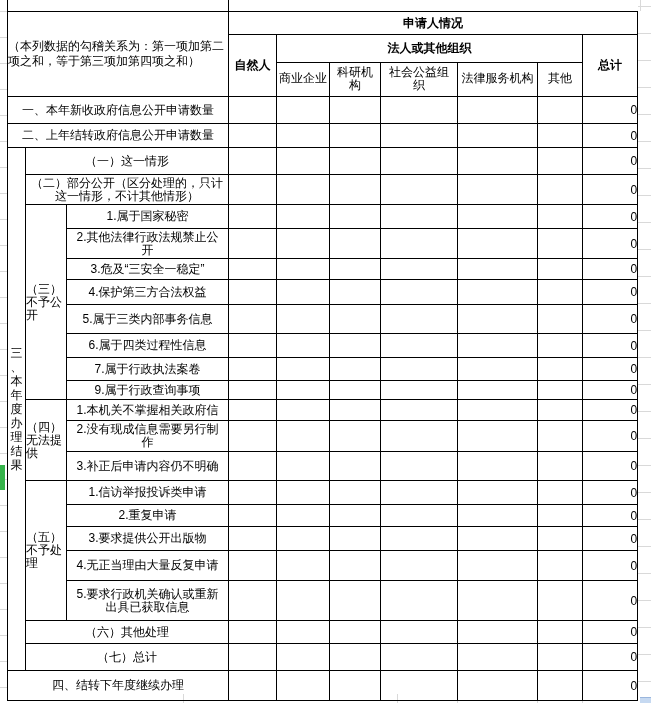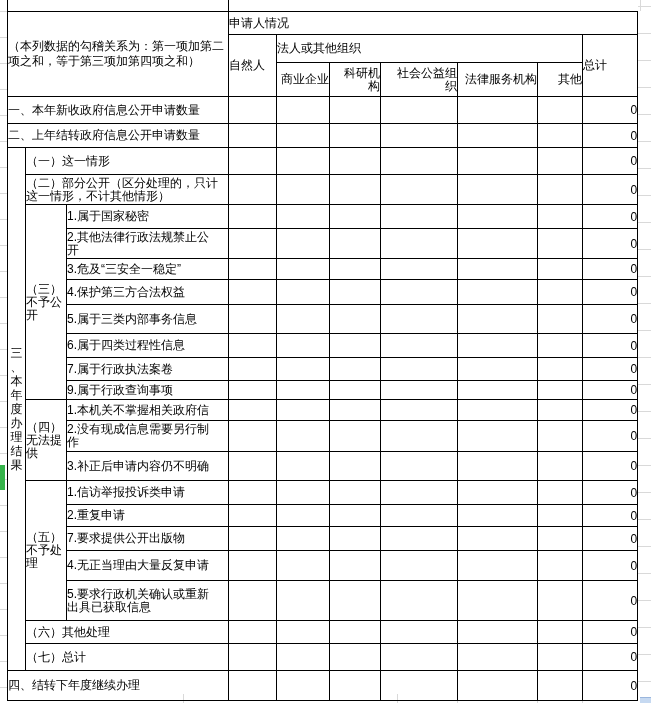--- a/index.html
+++ b/index.html
@@ -10,24 +10,24 @@
           background:repeating-linear-gradient(to bottom,#d9d9d9 0 1px,transparent 1px 26px);}
   .rmargin{position:absolute;left:638px;top:6px;width:13px;height:688px;
           background:repeating-linear-gradient(to bottom,#d9d9d9 0 1px,transparent 1px 27px);}
   .vline{position:absolute;width:1px;background:#d9d9d9;}
   .vline.dark{background:#000;}
   .selmark{position:absolute;left:0;top:465px;width:5px;height:25px;background:#35b34a;}
   .corner{position:absolute;left:640px;top:697px;width:11px;height:6px;background:#c6d9f1;border-top:1px solid #9ab6dd;}
   
   table.t{position:absolute;left:7px;top:11px;width:630px;border-collapse:collapse;table-layout:fixed;}
   table.t td{border:1px solid #000;font-size:12px;color:#000;overflow:hidden;white-space:pre;padding:0;}
-  td.lab{padding-left:3px;vertical-align:middle;line-height:13px;text-align:left;}
+  td.lab{padding-left:3px;vertical-align:middle;line-height:13px;text-align:center;}
   td.grp{padding-left:2px;vertical-align:middle;line-height:13px;text-align:left;}
-  td.ctr{vertical-align:middle;line-height:13px;}
-  td.hleft{text-align:right;vertical-align:middle;line-height:13px;padding-left:2px;}
+  td.ctr{text-align:center;vertical-align:middle;line-height:13px;font-weight:bold;}
+  td.hleft{text-align:center;vertical-align:middle;line-height:13px;padding-left:2px;font-family:Liberation Mono, monospace;}
   td.vert{text-align:center;vertical-align:middle;line-height:14px;}
   td.note{vertical-align:middle;line-height:15px;}
   td.val{text-align:right;vertical-align:middle;padding-right:4px;}
 </style>
 </head>
 <body>
 
 <div id="screen">
 
   <div class="gutter"></div>
@@ -268,21 +268,21 @@
       <td class="lab">2.重复申请</td>
       <td class="d"></td>
           <td class="d"></td>
           <td class="d"></td>
           <td class="d"></td>
           <td class="d"></td>
           <td class="d"></td>
       <td class="val">0</td>
     </tr>
     <tr style="height:24px">
-      <td class="lab">7.要求提供公开出版物</td>
+      <td class="lab">3.要求提供公开出版物</td>
       <td class="d"></td>
           <td class="d"></td>
           <td class="d"></td>
           <td class="d"></td>
           <td class="d"></td>
           <td class="d"></td>
       <td class="val">0</td>
     </tr>
     <tr style="height:30px">
       <td class="lab">4.无正当理由大量反复申请</td>

